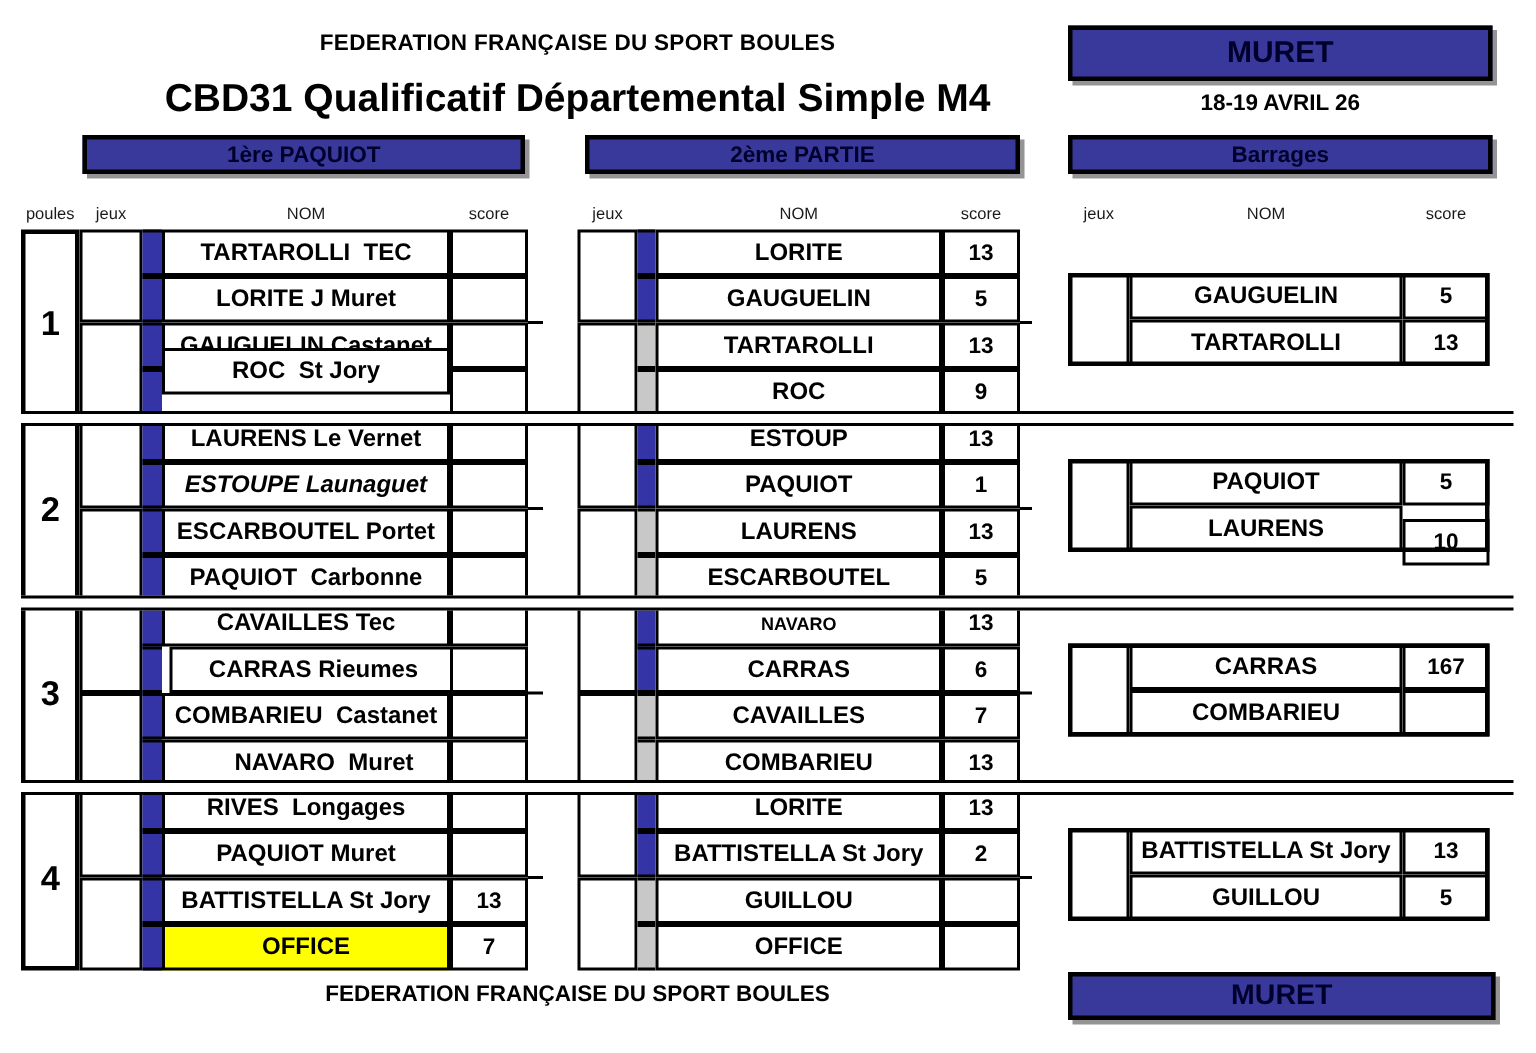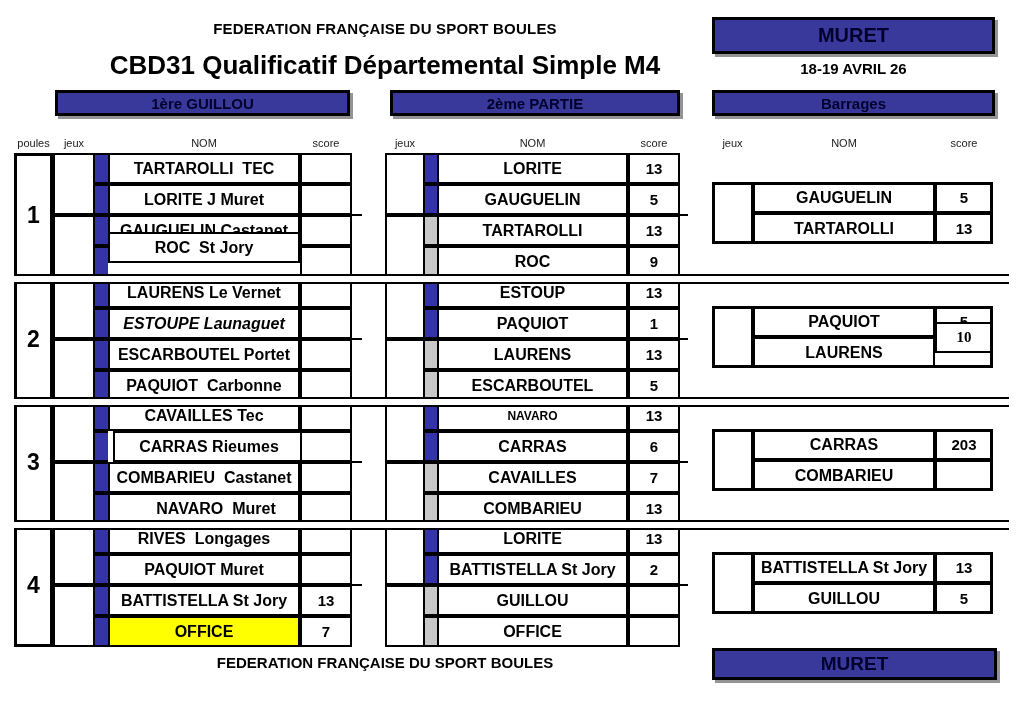--- a/index.html
+++ b/index.html
@@ -60,21 +60,21 @@
 </head>
 <body>
 
 <div class="page">
 
   <div class="abs fed-header">FEDERATION FRANÇAISE DU SPORT BOULES</div>
   <div class="abs bluebox muret-top">MURET</div>
   <div class="abs title">CBD31  Qualificatif  Départemental Simple M4</div>
   <div class="abs date">18-19 AVRIL  26</div>
 
-  <div class="abs bluebox banner b1">1ère GUILLOU</div>
+  <div class="abs bluebox banner b1">1ère PAQUIOT</div>
   <div class="abs bluebox banner b2">2ème PARTIE</div>
   <div class="abs bluebox banner b3">Barrages</div>
 
   <div class="abs colhead" style="left:14px;width:39px;">poules</div>
   <div class="abs colhead" style="left:53px;width:42px;">jeux</div>
   <div class="abs colhead" style="left:108px;width:192px;">NOM</div>
   <div class="abs colhead" style="left:300px;width:52px;">score</div>
   <div class="abs colhead" style="left:385px;width:40px;">jeux</div>
   <div class="abs colhead" style="left:437px;width:191px;">NOM</div>
   <div class="abs colhead" style="left:628px;width:52px;">score</div>
@@ -148,21 +148,21 @@
       <div class="cell name-cell" style="left: 437px; top: 339px; width: 191px; height: 31px;">LAURENS</div>
       <div class="cell score-cell" style="left: 628px; top: 339px; width: 52px; height: 31px;">13</div>
       <div class="stripe" style="left: 425px; top: 370px; width: 12px; height: 31px; background: rgb(200, 200, 200);"></div>
       <div class="cell name-cell" style="left: 437px; top: 370px; width: 191px; height: 31px;">ESCARBOUTEL</div>
       <div class="cell score-cell" style="left: 628px; top: 370px; width: 52px; height: 31px;">5</div>
       <div class="tick" style="left: 680px; top: 338px; width: 8px; height: 2px;"></div>
       <div class="cell" style="left: 712px; top: 306px; width: 41px; height: 62px;"></div>
       <div class="cell name-cell" style="left: 753px; top: 306px; width: 182px; height: 31px;">PAQUIOT</div>
       <div class="cell score-cell" style="left: 935px; top: 306px; width: 58px; height: 31px;">5</div>
       <div class="cell name-cell" style="left: 753px; top: 337px; width: 182px; height: 31px;">LAURENS</div>
-      <div class="cell score-cell" style="left: 935px; top: 322px; width: 58px; height: 31px; font-family: Liberation Serif, serif;">10</div>
+      <div class="cell score-cell" style="left: 935px; top: 346px; width: 58px; height: 31px;">10</div>
       <div class="outline" style="left: 712px; top: 306px; width: 281px; height: 62px;"></div>
       <div class="cell pool-box" style="left: 14px; top: 400px; width: 39px; height: 124px;">3</div>
       <div class="cell" style="left: 53px; top: 400px; width: 42px; height: 62px;"></div>
       <div class="cell" style="left: 53px; top: 462px; width: 42px; height: 62px;"></div>
       <div class="stripe" style="left: 95px; top: 400px; width: 13px; height: 31px; background: rgb(52, 52, 166);"></div>
       <div class="cell name-cell" style="left: 108px; top: 400px; width: 192px; height: 31px;">CAVAILLES Tec</div>
       <div class="cell score-cell" style="left: 300px; top: 400px; width: 52px; height: 31px;"></div>
       <div class="stripe" style="left: 95px; top: 431px; width: 13px; height: 31px; background: rgb(52, 52, 166);"></div>
       <div class="cell name-cell" style="left: 113px; top: 431px; width: 192px; height: 31px;">CARRAS Rieumes</div>
       <div class="cell score-cell" style="left: 300px; top: 431px; width: 52px; height: 31px;"></div>
@@ -183,21 +183,21 @@
       <div class="cell score-cell" style="left: 628px; top: 431px; width: 52px; height: 31px;">6</div>
       <div class="stripe" style="left: 425px; top: 462px; width: 12px; height: 31px; background: rgb(200, 200, 200);"></div>
       <div class="cell name-cell" style="left: 437px; top: 462px; width: 191px; height: 31px;">CAVAILLES</div>
       <div class="cell score-cell" style="left: 628px; top: 462px; width: 52px; height: 31px;">7</div>
       <div class="stripe" style="left: 425px; top: 493px; width: 12px; height: 31px; background: rgb(200, 200, 200);"></div>
       <div class="cell name-cell" style="left: 437px; top: 493px; width: 191px; height: 31px;">COMBARIEU</div>
       <div class="cell score-cell" style="left: 628px; top: 493px; width: 52px; height: 31px;">13</div>
       <div class="tick" style="left: 680px; top: 461px; width: 8px; height: 2px;"></div>
       <div class="cell" style="left: 712px; top: 429px; width: 41px; height: 62px;"></div>
       <div class="cell name-cell" style="left: 753px; top: 429px; width: 182px; height: 31px;">CARRAS</div>
-      <div class="cell score-cell" style="left: 935px; top: 429px; width: 58px; height: 31px;">203</div>
+      <div class="cell score-cell" style="left: 935px; top: 429px; width: 58px; height: 31px;">167</div>
       <div class="cell name-cell" style="left: 753px; top: 460px; width: 182px; height: 31px;">COMBARIEU</div>
       <div class="cell score-cell" style="left: 935px; top: 460px; width: 58px; height: 31px;"></div>
       <div class="outline" style="left: 712px; top: 429px; width: 281px; height: 62px;"></div>
       <div class="cell pool-box" style="left: 14px; top: 523px; width: 39px; height: 124px;">4</div>
       <div class="cell" style="left: 53px; top: 523px; width: 42px; height: 62px;"></div>
       <div class="cell" style="left: 53px; top: 585px; width: 42px; height: 62px;"></div>
       <div class="stripe" style="left: 95px; top: 523px; width: 13px; height: 31px; background: rgb(52, 52, 166);"></div>
       <div class="cell name-cell" style="left: 108px; top: 523px; width: 192px; height: 31px;">RIVES  Longages</div>
       <div class="cell score-cell" style="left: 300px; top: 523px; width: 52px; height: 31px;"></div>
       <div class="stripe" style="left: 95px; top: 554px; width: 13px; height: 31px; background: rgb(52, 52, 166);"></div>

